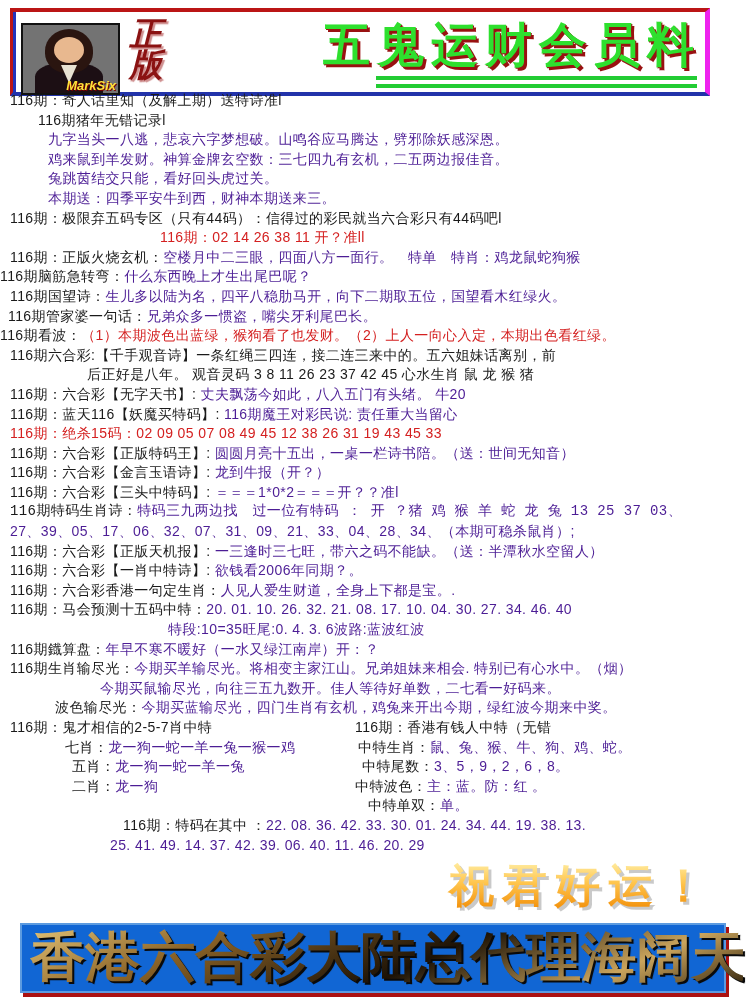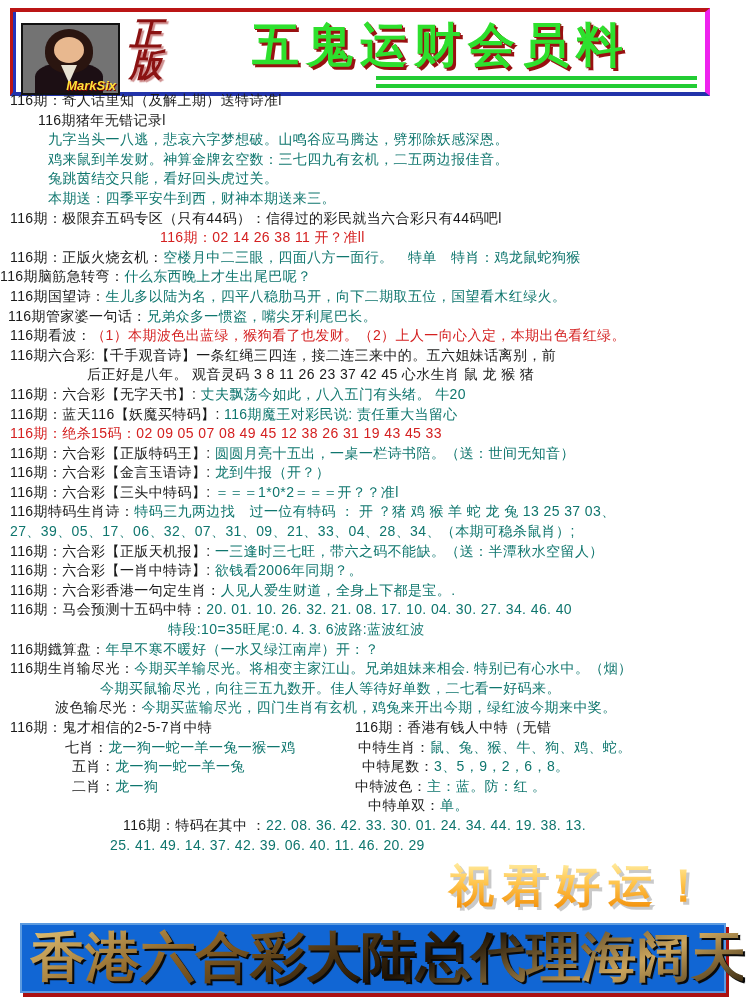--- a/index.html
+++ b/index.html
@@ -22,33 +22,33 @@
                border-radius:40% 40% 0 0;background:#1c0f14;}
   .photo .collar{position:absolute;left:38px;top:40px;width:16px;height:18px;
                background:#e8e2d2;clip-path:polygon(50% 100%,0 0,100% 0);}
   .photo .caption{position:absolute;left:0;right:2px;bottom:0;text-align:right;
                font-size:13px;font-weight:bold;font-style:italic;color:#ffe23a;
                text-shadow:1px 1px 0 #7a0000;letter-spacing:0;}
   .badge{position:absolute;left:108px;top:6px;width:44px;height:66px;
          font-size:33px;line-height:31px;font-weight:bold;font-style:italic;
          color:#8b1212;text-shadow:2px 2px 1px #cf8f8f;word-break:break-all;
          text-align:center;}
-  .title{position:absolute;left:165px;top:2px;width:520px;text-align:center;
+  .title{position:absolute;left:165px;top:2px;width:520px;text-align:right;
          font-size:47px;font-weight:bold;letter-spacing:7px;color:#2ee02e;
          text-shadow:3px 3px 0 #991111,1px 1px 0 #991111;white-space:nowrap;}
   .rule{position:absolute;height:4px;background:#22cc33;}
   .rule.r1{left:360px;right:8px;bottom:12px;}
   .rule.r2{left:360px;right:8px;bottom:4px;}
 
   
   .body-lines{position:absolute;left:0;top:91px;width:706px;}
   .ln{position:relative;height:19.6px;line-height:19.6px;font-size:14px;
       white-space:nowrap;letter-spacing:0.4px;}
   .c-k{color:#1a1a1a;}
-  .c-b{color:#0f766e;margin-top:23px;}
+  .c-b{color:#4c1d95;margin-top:23px;}
   .c-r{color:#d42020;}
   .cell2{position:absolute;top:0;white-space:nowrap;}
 
   
   .wish{position:absolute;left:14px;top:856px;width:700px;text-align:right;
         font-size:45px;font-weight:bold;letter-spacing:8px;
         background:linear-gradient(180deg,#fff2ae 5%,#ffc54d 45%,#f08800 95%);
         -webkit-background-clip:text;background-clip:text;color:transparent;
         filter:drop-shadow(3px 3px 0px #c9c9c9);}
   .banner{position:absolute;left:20px;top:923px;width:706px;height:70px;
@@ -87,30 +87,30 @@
     <div class="ln" style="padding-left: 48px;"><span class="c-b">九字当头一八逃，悲哀六字梦想破。山鸣谷应马腾达，劈邪除妖感深恩。</span></div>
     <div class="ln" style="padding-left: 48px;"><span class="c-b">鸡来鼠到羊发财。神算金牌玄空数：三七四九有玄机，二五两边报佳音。</span></div>
     <div class="ln" style="padding-left: 48px;"><span class="c-b">兔跳茵结交只能，看好回头虎过关。</span></div>
     <div class="ln" style="padding-left: 48px;"><span class="c-b">本期送：四季平安牛到西，财神本期送来三。</span></div>
     <div class="ln" style="padding-left: 10px;"><span class="c-k">116期：极限弃五码专区（只有44码）：信得过的彩民就当六合彩只有44码吧l</span></div>
     <div class="ln" style="padding-left: 160px;"><span class="c-r">116期：02 14 26 38 11 开？准ll</span></div>
     <div class="ln" style="padding-left: 10px;"><span class="c-k">116期：正版火烧玄机：</span><span class="c-b">空楼月中二三眼，四面八方一面行。　特单　特肖：鸡龙鼠蛇狗猴</span></div>
     <div class="ln" style="padding-left: 0;"><span class="c-k">116期脑筋急转弯：</span><span class="c-b">什么东西晚上才生出尾巴呢？</span></div>
     <div class="ln" style="padding-left: 10px;"><span class="c-k">116期国望诗：</span><span class="c-b">生儿多以陆为名，四平八稳肋马开，向下二期取五位，国望看木红绿火。</span></div>
     <div class="ln" style="padding-left: 8px;"><span class="c-k">116期管家婆一句话：</span><span class="c-b">兄弟众多一惯盗，嘴尖牙利尾巴长。</span></div>
-    <div class="ln" style="padding-left: 10px;"><span class="c-k">116期看波：</span><span class="c-r">（1）本期波色出蓝绿，猴狗看了也发财。（2）上人一向心入定，本期出色看红绿。</span></div>
+    <div class="ln" style=""><span class="c-k">116期看波：</span><span class="c-r">（1）本期波色出蓝绿，猴狗看了也发财。（2）上人一向心入定，本期出色看红绿。</span></div>
     <div class="ln" style="padding-left: 10px;"><span class="c-k">116期六合彩:【千手观音诗】一条红绳三四连，接二连三来中的。五六姐妹话离别，前</span></div>
     <div class="ln" style="padding-left: 87px;"><span class="c-k">后正好是八年。 观音灵码 3 8 11 26 23 37 42 45 心水生肖 鼠 龙 猴 猪</span></div>
     <div class="ln" style="padding-left: 10px;"><span class="c-k">116期：六合彩【无字天书】: </span><span class="c-b">丈夫飘荡今如此，八入五门有头绪。 牛20</span></div>
     <div class="ln" style="padding-left: 10px;"><span class="c-k">116期：蓝天116【妖魔买特码】: </span><span class="c-b">116期魔王对彩民说: 责任重大当留心</span></div>
     <div class="ln" style="padding-left: 10px;"><span class="c-r">116期：绝杀15码：02 09 05 07 08 49 45 12 38 26 31 19 43 45 33</span></div>
     <div class="ln" style="padding-left: 10px;"><span class="c-k">116期：六合彩【正版特码王】: </span><span class="c-b">圆圆月亮十五出，一桌一栏诗书陪。（送：世间无知音）</span></div>
     <div class="ln" style="padding-left: 10px;"><span class="c-k">116期：六合彩【金言玉语诗】: </span><span class="c-b">龙到牛报（开？）</span></div>
     <div class="ln" style="padding-left: 10px;"><span class="c-k">116期：六合彩【三头中特码】: </span><span class="c-b">＝＝＝1*0*2＝＝＝开？？准l</span></div>
-    <div class="ln" style="padding-left: 10px;"><span class="c-k">116期特码生肖诗：</span><span class="c-b">特码三九两边找　过一位有特码 ： 开 ？猪 鸡 猴 羊 蛇 龙 兔 13 25 37 03、</span></div>
+    <div class="ln" style="padding-left: 10px; font-family: Liberation Mono, monospace;"><span class="c-k">116期特码生肖诗：</span><span class="c-b">特码三九两边找　过一位有特码 ： 开 ？猪 鸡 猴 羊 蛇 龙 兔 13 25 37 03、</span></div>
     <div class="ln" style="padding-left: 10px;"><span class="c-b">27、39、05、17、06、32、07、31、09、21、33、04、28、34、（本期可稳杀鼠肖）;</span></div>
     <div class="ln" style="padding-left: 10px;"><span class="c-k">116期：六合彩【正版天机报】: </span><span class="c-b">一三逢时三七旺，带六之码不能缺。（送：半潭秋水空留人）</span></div>
     <div class="ln" style="padding-left: 10px;"><span class="c-k">116期：六合彩【一肖中特诗】: </span><span class="c-b">欲钱看2006年同期？。</span></div>
     <div class="ln" style="padding-left: 10px;"><span class="c-k">116期：六合彩香港一句定生肖：</span><span class="c-b">人见人爱生财道，全身上下都是宝。.</span></div>
     <div class="ln" style="padding-left: 10px;"><span class="c-k">116期：马会预测十五码中特：</span><span class="c-b">20. 01. 10. 26. 32. 21. 08. 17. 10. 04. 30. 27. 34. 46. 40</span></div>
     <div class="ln" style="padding-left: 168px;"><span class="c-b">特段:10=35旺尾:0. 4. 3. 6波路:蓝波红波</span></div>
     <div class="ln" style="padding-left: 10px;"><span class="c-k">116期鐡算盘：</span><span class="c-b">年早不寒不暖好（一水又绿江南岸）开：？</span></div>
     <div class="ln" style="padding-left: 10px;"><span class="c-k">116期生肖输尽光：</span><span class="c-b">今期买羊输尽光。将相变主家江山。兄弟姐妹来相会. 特别已有心水中。（烟）</span></div>
     <div class="ln" style="padding-left: 100px;"><span class="c-b">今期买鼠输尽光，向往三五九数开。佳人等待好单数，二七看一好码来。</span></div>
     <div class="ln" style="padding-left: 55px;"><span class="c-k">波色输尽光：</span><span class="c-b">今期买蓝输尽光，四门生肖有玄机，鸡兔来开出今期，绿红波今期来中奖。</span></div>

